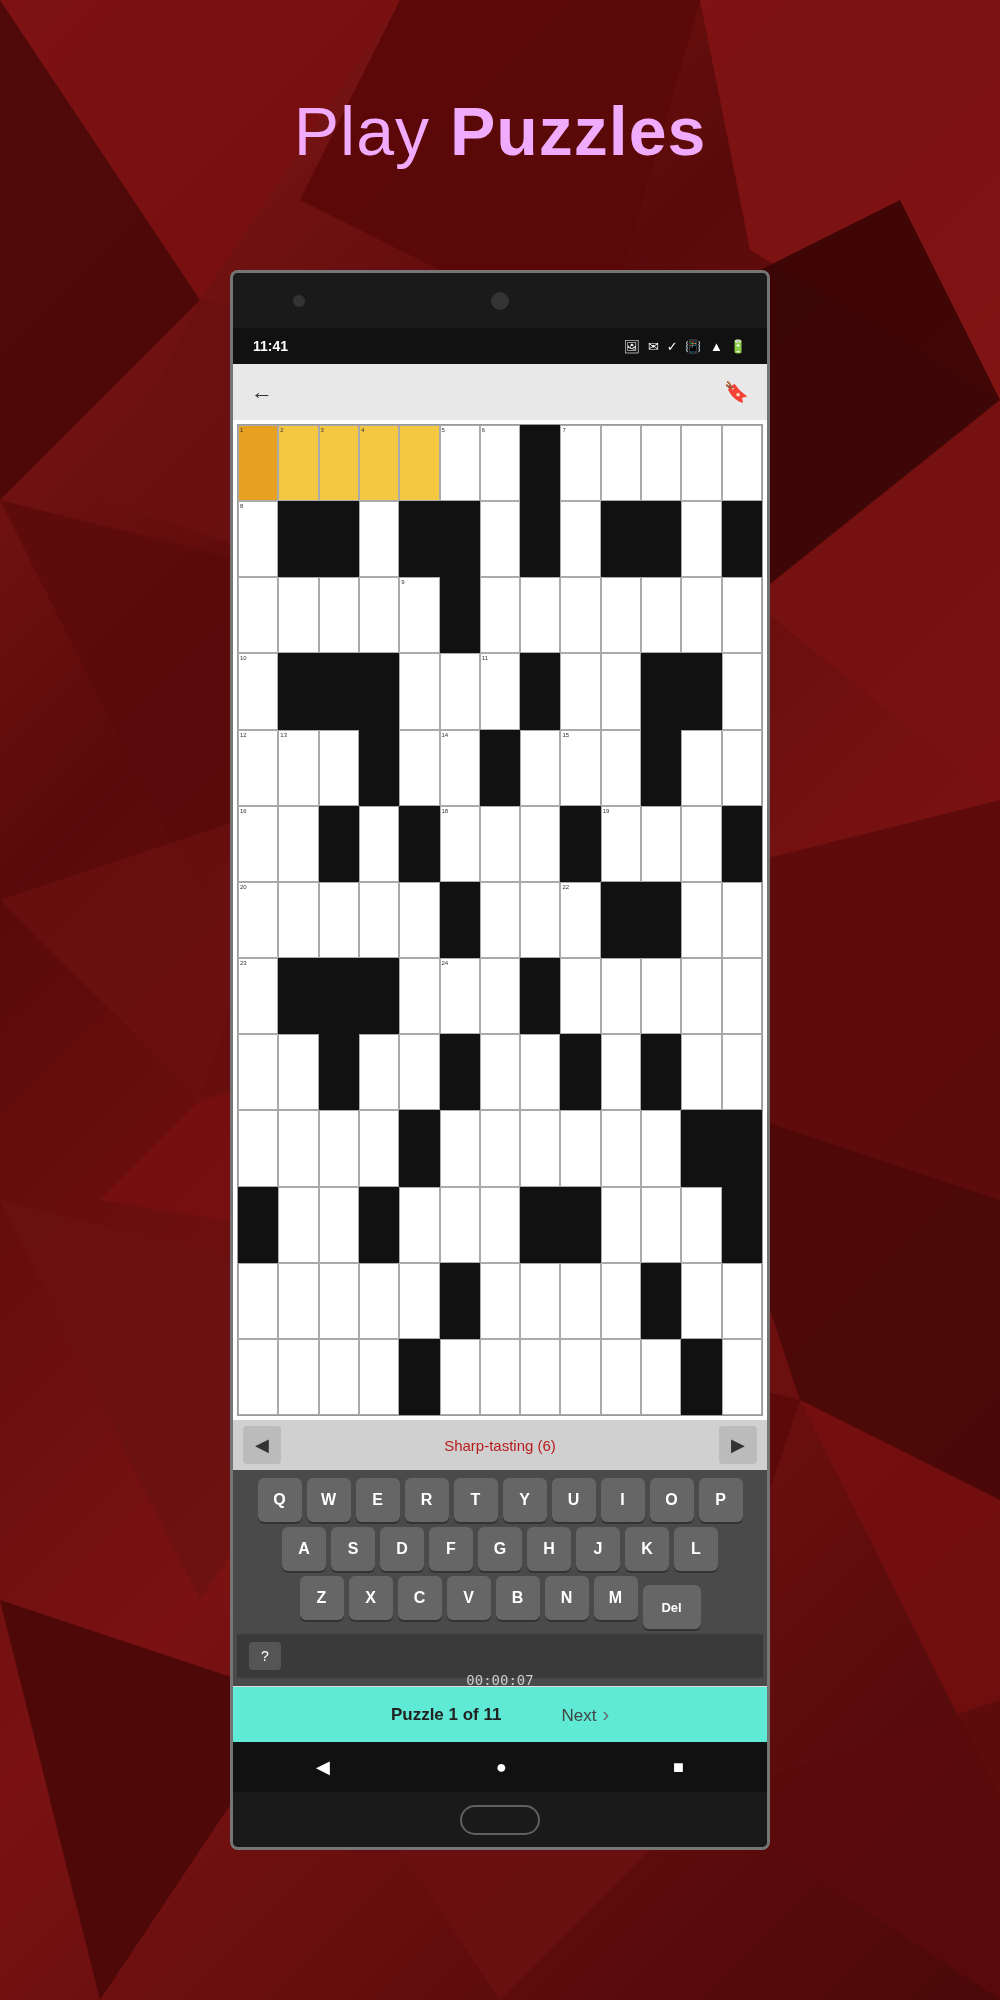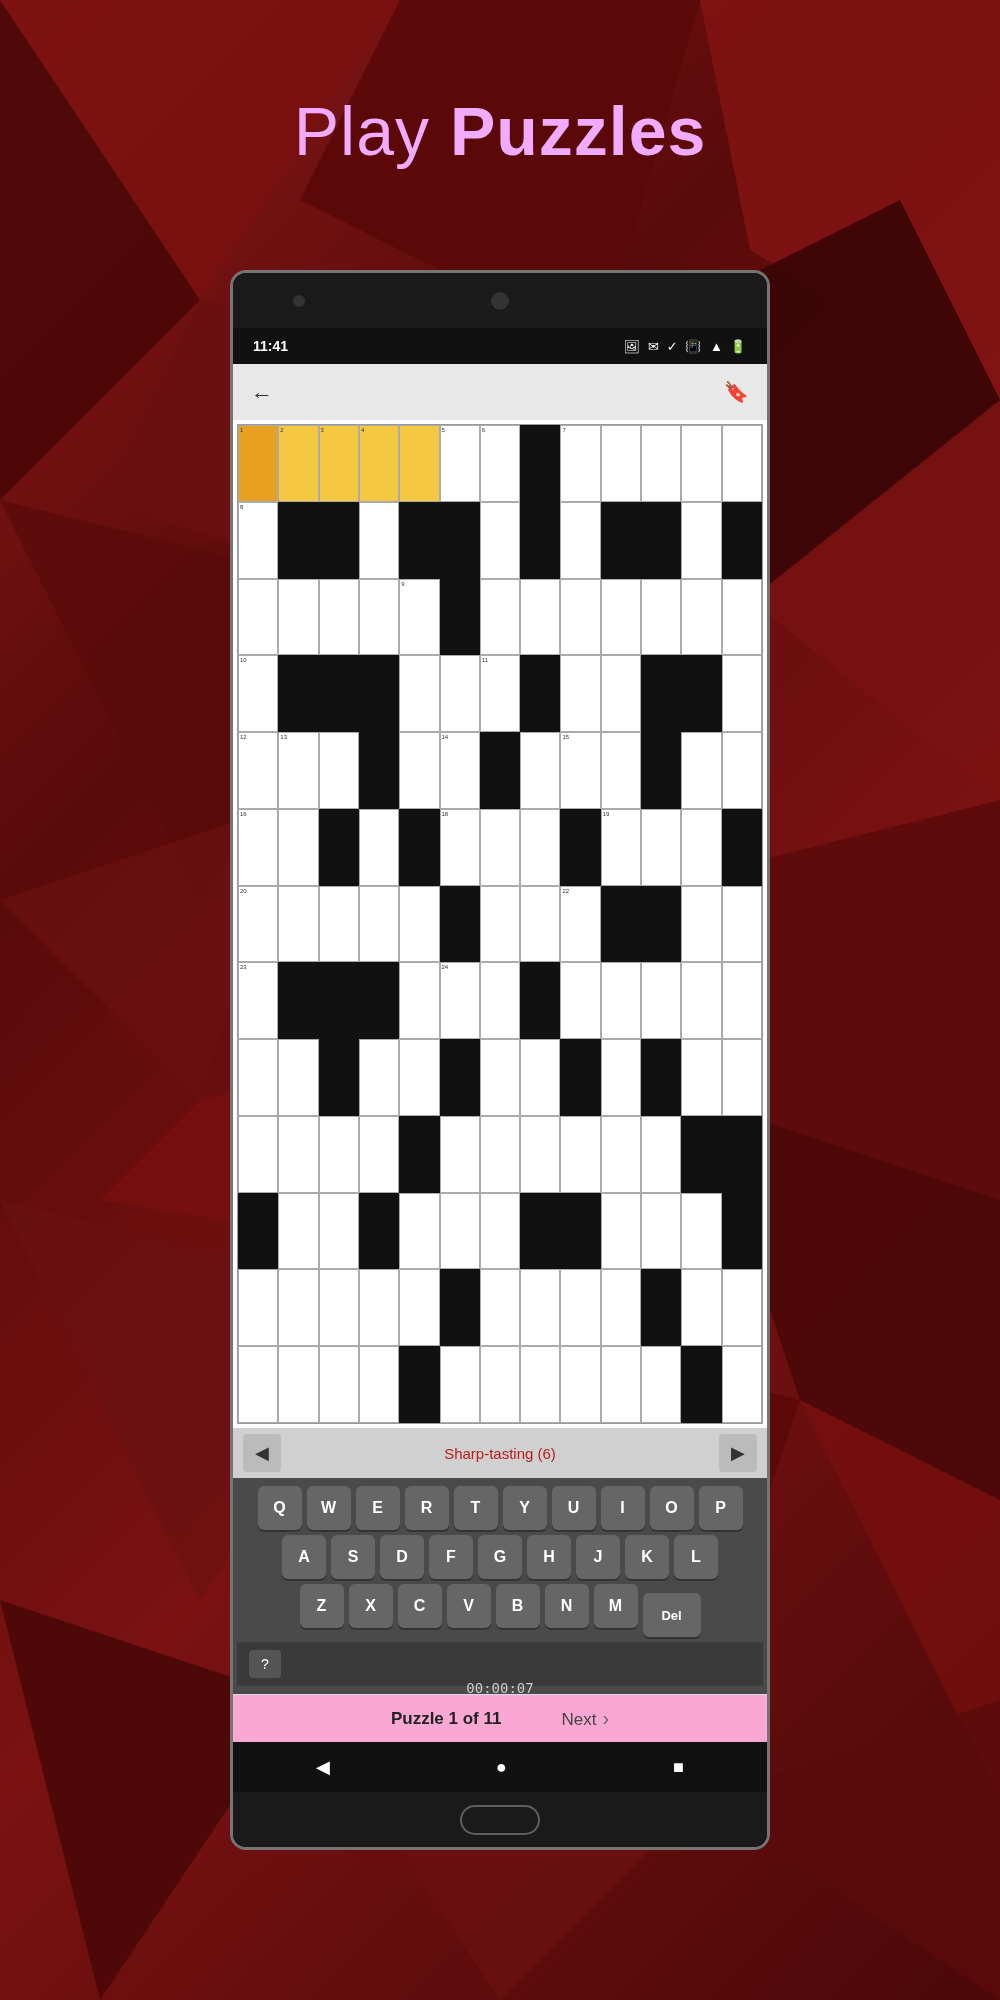--- a/index.html
+++ b/index.html
@@ -44,21 +44,21 @@
 
     
     .phone {
       position: absolute;
       top: 270px;
       left: 50%;
       transform: translateX(-50%);
       width: 540px;
       height: 1580px;
       background: #1a1a1a;
-      border-radius: 16px;
+      border-radius: 8px;
       border: 3px solid rgba(255,255,255,0.4);
       z-index: 2;
       display: flex;
       flex-direction: column;
       align-items: center;
       overflow: hidden;
     }
 
     
     .phone-top-bar {
@@ -280,22 +280,22 @@
     .timer {
       color: #ccc;
       font-size: 14px;
       font-family: monospace;
       margin-top: 48px;
     }
 
     
     .puzzle-nav {
       width: 100%;
-      height: 48px;
-      background: #f9a8d4;
+      height: 56px;
+      background: #5eead4;
       display: flex;
       align-items: center;
       justify-content: center;
       gap: 60px;
       flex-shrink: 0;
       border-top: 1px solid #ddd;
     }
     .puzzle-label {
       font-size: 17px;
       font-weight: bold;

